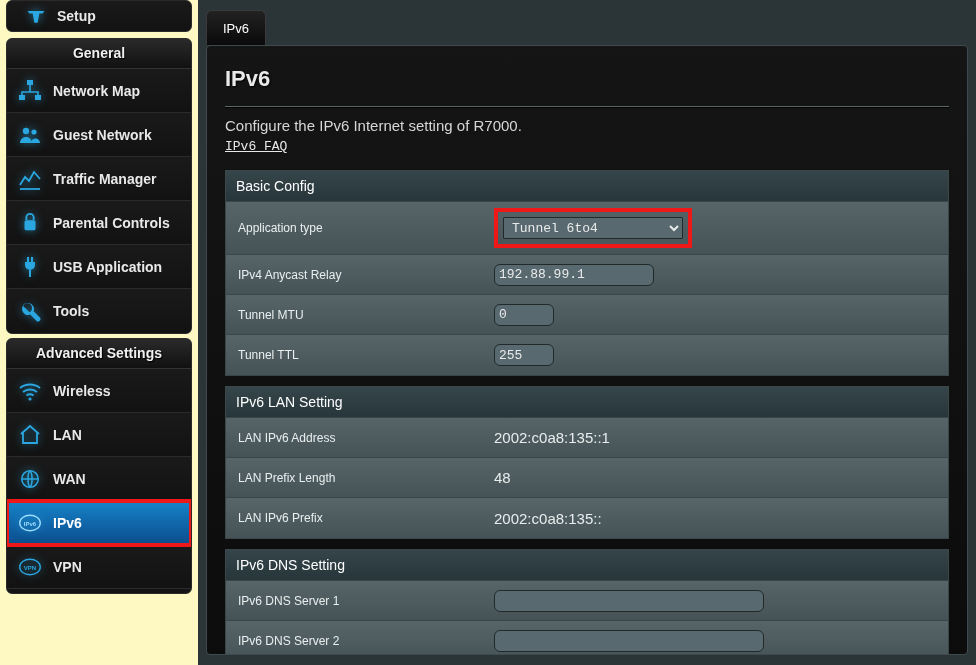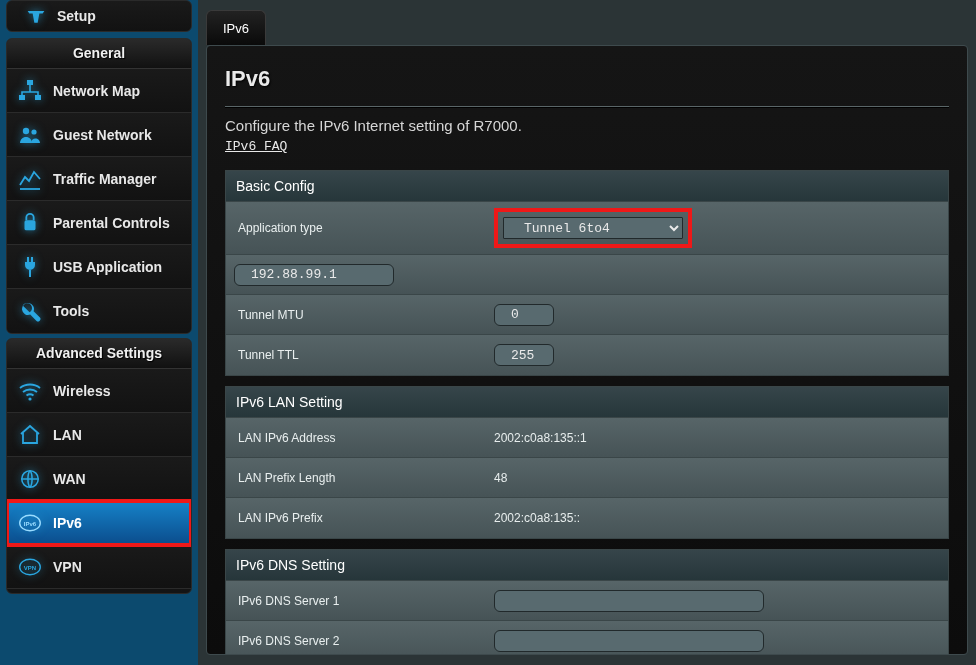--- a/index.html
+++ b/index.html
@@ -9,21 +9,21 @@
       color: #d8d8d8;
       font-size: 13px;
       width: 976px;
       height: 665px;
       overflow: hidden;
       display: flex;
     }
     
     .sidebar {
       width: 198px;
-      background: #0c4a6e;
+      background: #fef9c3;
       padding: 0 6px 6px 6px;
       display: flex;
       flex-direction: column;
       gap: 4px;
     }
     .side-section {
       background: linear-gradient(#1f1f1f, #141414);
       border: 1px solid #2a2a2a;
       border-radius: 6px;
       overflow: hidden;
@@ -162,28 +162,28 @@
       display:flex;
       align-items:center;
     }
     select.router-select, input.router-input {
       background: #586a6f;
       border: 1px solid #21292b;
       color: #eaeaea;
       font-family: "Courier New", monospace;
       font-size: 13px;
       height: 22px;
-      padding: 0 16px;
+      padding: 0 4px;
       border-radius: 1px;
     }
     select.router-select { width: 180px; appearance: auto; }
     input.router-input { width: 160px; border-radius: 6px; }
     input.router-input.short { width: 60px; }
     input.router-input.dns { width: 270px; }
-    .field-value.static-text { font-size: 12px; color: #e7eded; }
+    .field-value.static-text { font-size: 15px; color: #e7eded; }
     .dd-highlight {
       display:inline-block;
       padding:5px;
       border:4px solid #ef1818;
     }
     svg { display:block; }
   </style>
 </head>
 <body>
 
@@ -345,20 +345,21 @@
         <div class="field-value">
           <span class="dd-highlight">
             <select class="router-select">
               <option>Tunnel 6to4</option>
             </select>
           </span>
         </div>
       </div>
 
       <div class="field-row">
+        <div class="field-label">IPv4 Anycast Relay</div>
         <div class="field-value">
           <input class="router-input" value="192.88.99.1" style="">
         </div>
       </div>
 
       <div class="field-row">
         <div class="field-label">Tunnel MTU</div>
         <div class="field-value">
           <input class="router-input short" value="0" style="">
         </div>

